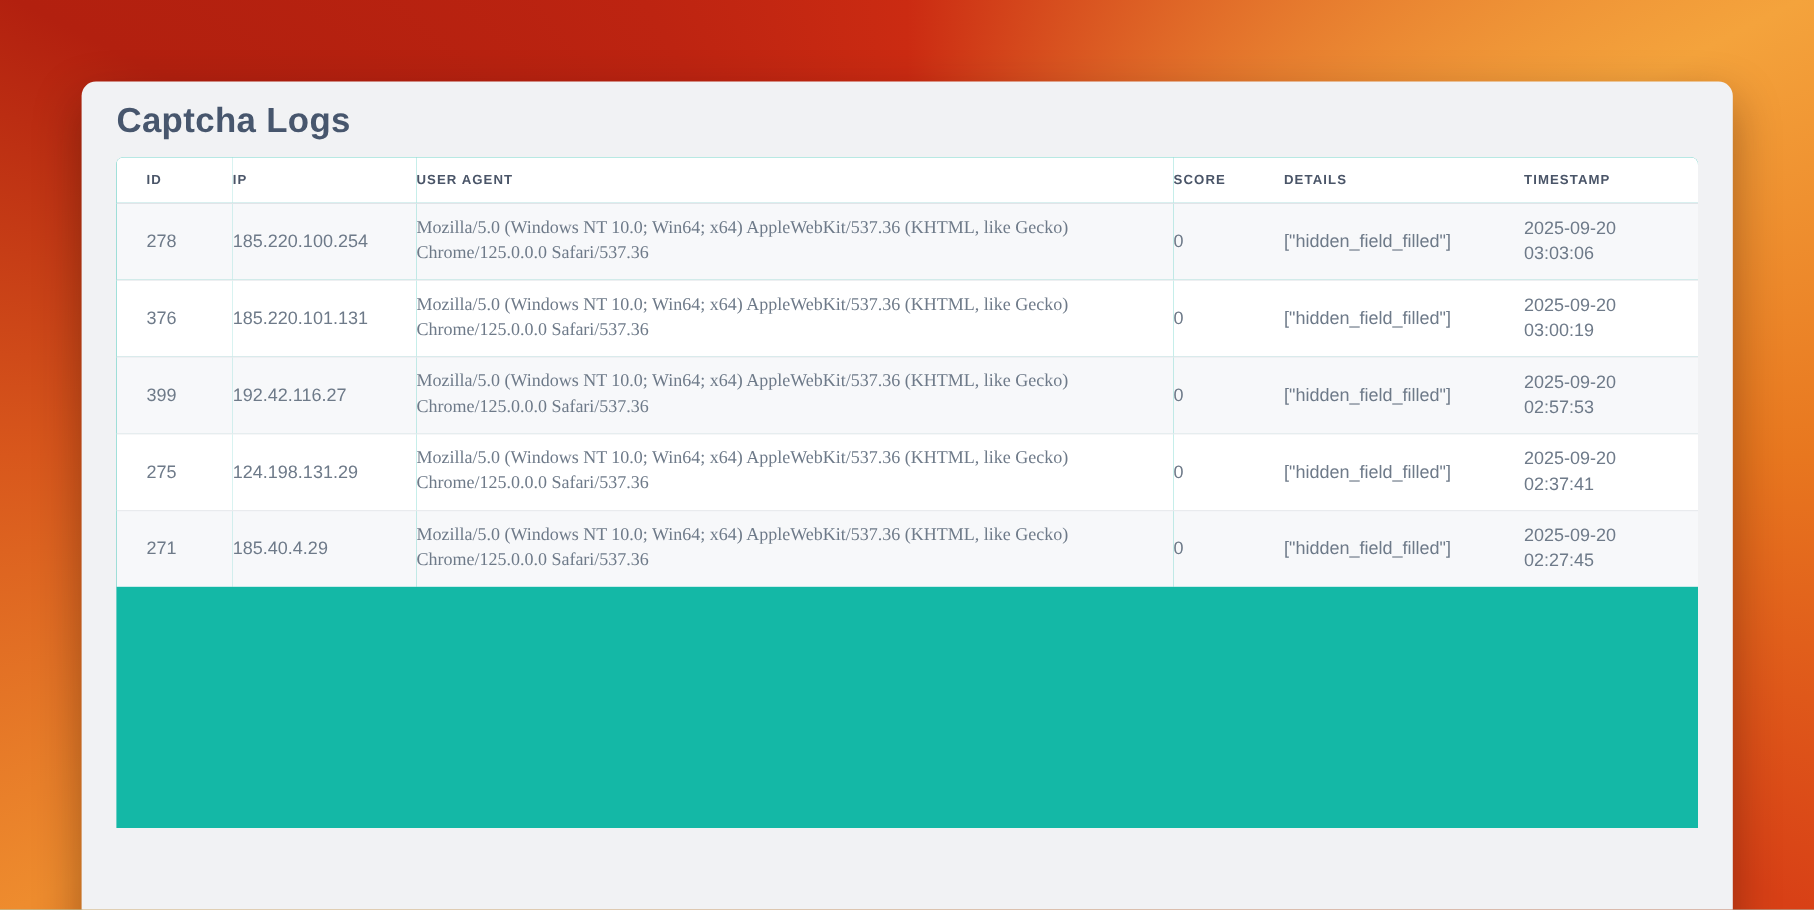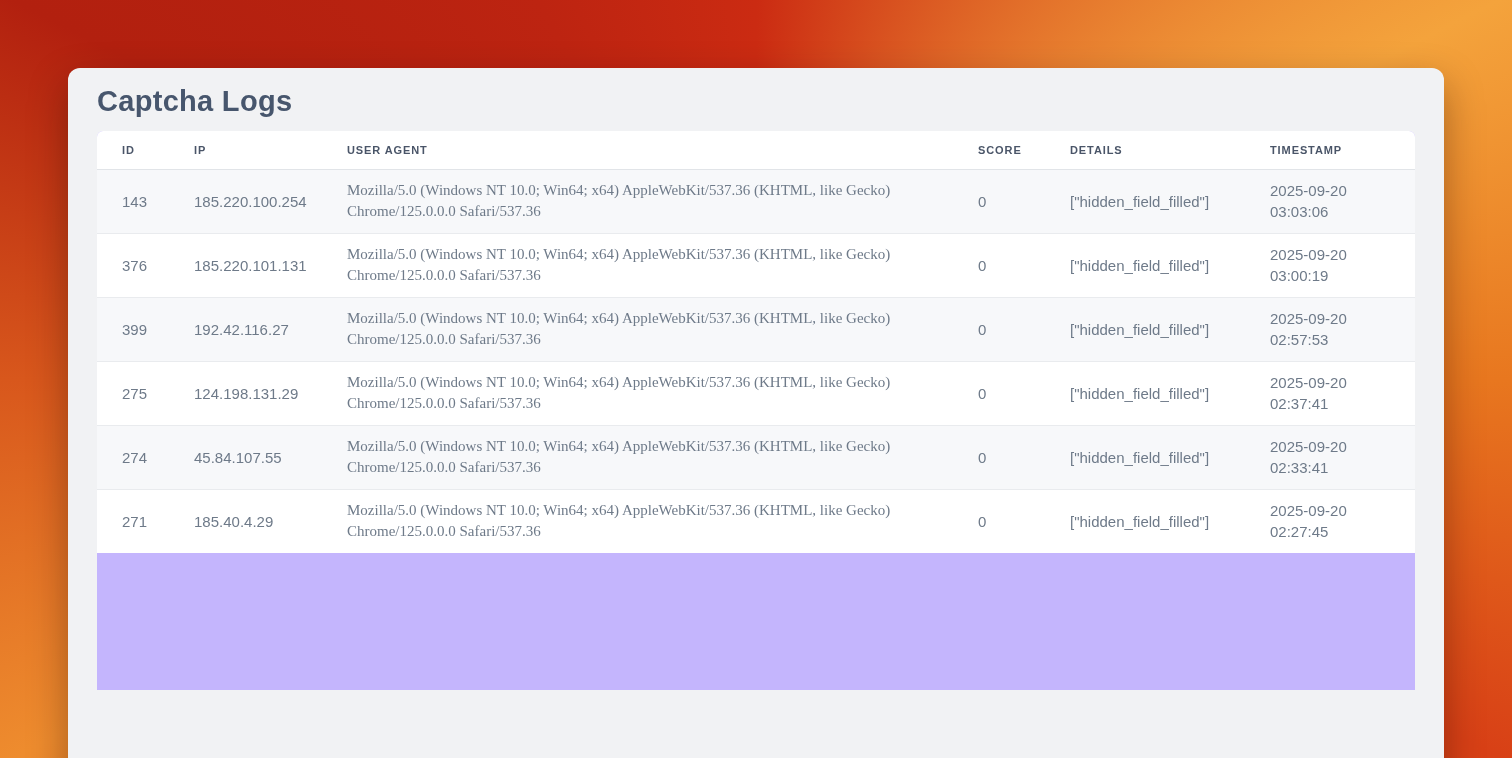--- a/index.html
+++ b/index.html
@@ -42,21 +42,21 @@
     font-size: 29px;
     line-height: 30px;
     font-weight: 600;
     letter-spacing: 0.3px;
     color: #47566d;
   }
 
   .table-wrap {
     margin: 15px 29px 0 29px;
     height: 559px;
-    background: #c4b5fd;
+    background: #14b8a6;
     border-radius: 6px 6px 0 0;
     overflow: hidden;
   }
 
   table {
     width: 100%;
     border-collapse: collapse;
     table-layout: fixed;
   }
 
@@ -113,21 +113,21 @@
           <th>ID</th>
           <th>IP</th>
           <th>USER AGENT</th>
           <th>SCORE</th>
           <th>DETAILS</th>
           <th>TIMESTAMP</th>
         </tr>
       </thead>
       <tbody>
           <tr>
-    <td>143</td>
+    <td>278</td>
     <td>185.220.100.254</td>
     <td class="ua-cell">Mozilla/5.0 (Windows NT 10.0; Win64; x64) AppleWebKit/537.36 (KHTML, like Gecko) Chrome/125.0.0.0 Safari/537.36</td>
     <td>0</td>
     <td>["hidden_field_filled"]</td>
     <td>2025-09-20 03:03:06</td>
   </tr>
           <tr>
     <td>376</td>
     <td>185.220.101.131</td>
     <td class="ua-cell">Mozilla/5.0 (Windows NT 10.0; Win64; x64) AppleWebKit/537.36 (KHTML, like Gecko) Chrome/125.0.0.0 Safari/537.36</td>
@@ -145,28 +145,20 @@
   </tr>
           <tr>
     <td>275</td>
     <td>124.198.131.29</td>
     <td class="ua-cell">Mozilla/5.0 (Windows NT 10.0; Win64; x64) AppleWebKit/537.36 (KHTML, like Gecko) Chrome/125.0.0.0 Safari/537.36</td>
     <td>0</td>
     <td>["hidden_field_filled"]</td>
     <td>2025-09-20 02:37:41</td>
   </tr>
           <tr>
-    <td>274</td>
-    <td>45.84.107.55</td>
-    <td class="ua-cell">Mozilla/5.0 (Windows NT 10.0; Win64; x64) AppleWebKit/537.36 (KHTML, like Gecko) Chrome/125.0.0.0 Safari/537.36</td>
-    <td>0</td>
-    <td>["hidden_field_filled"]</td>
-    <td>2025-09-20 02:33:41</td>
-  </tr>
-          <tr>
     <td>271</td>
     <td>185.40.4.29</td>
     <td class="ua-cell">Mozilla/5.0 (Windows NT 10.0; Win64; x64) AppleWebKit/537.36 (KHTML, like Gecko) Chrome/125.0.0.0 Safari/537.36</td>
     <td>0</td>
     <td>["hidden_field_filled"]</td>
     <td>2025-09-20 02:27:45</td>
   </tr>
         </tbody>
     </table>
   </div>

